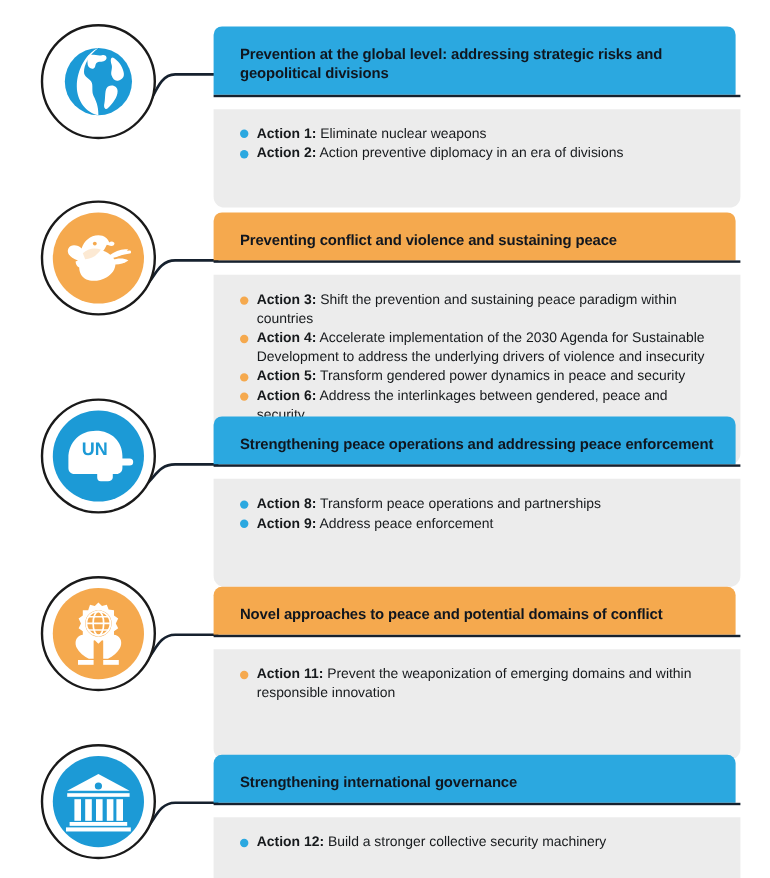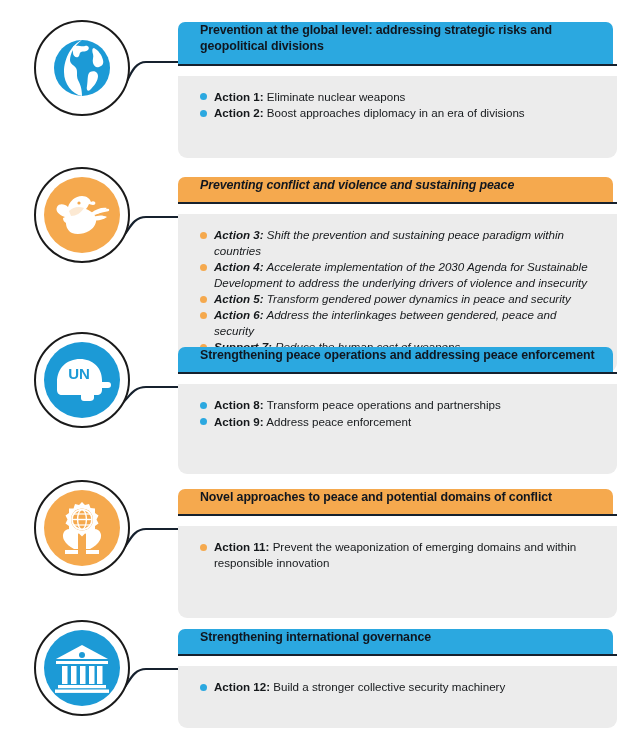--- a/index.html
+++ b/index.html
@@ -63,21 +63,21 @@
   .panel {
     position: absolute;
     left: 178px;
     width: 439px;
     z-index: 2;
   }
   .panel-header {
     width: 435px;
     box-sizing: border-box;
     border-radius: 7px 7px 0 0;
-    padding: 0 18px 9px 22px;
+    padding: 15px 18px 9px 22px;
     font-size: 12.4px;
     font-weight: bold;
     line-height: 1.32;
     color: #10161f;
     letter-spacing: -0.1px;
     position: relative;
   }
   .panel-header.blue { background: #2ba8e0; }
   .panel-header.orange { background: #f5a94e; }
   .header-rule {
@@ -141,21 +141,21 @@
                C38 45 37 38 40 36 Z" fill="#ffffff"></path>
       <circle cx="32" cy="32" r="28" fill="none" stroke="#ffffff" stroke-width="0"></circle>
     </svg>
       </div>
     </div>
     <div class="panel" style="top: 22px;">
       <div class="panel-header blue">Prevention at the global level: addressing strategic risks and geopolitical divisions<div class="header-rule"></div></div>
       <div class="panel-body" style="min-height: 82px;">
         <ul class="actions blue">
           <li><span class="act-label">Action 1:</span> <span>Eliminate nuclear weapons</span></li>
-          <li><span class="act-label">Action 2:</span> <span>Boost approaches diplomacy in an era of divisions</span></li>
+          <li><span class="act-label">Action 2:</span> <span>Action preventive diplomacy in an era of divisions</span></li>
         </ul>
       </div>
     </div>
     <div class="connector" style="top: 58px;">
       <svg width="70" height="50" viewBox="0 0 70 50">
       <path d="M2 36 C 16 36 16 4 34 4 L 70 4" stroke="#16212e" stroke-width="2.2" fill="none" stroke-linecap="round"></path>
     </svg>
     </div>
     <div class="medallion" style="top: 167px;">
       <div class="medallion-inner fill-orange">
@@ -166,21 +166,21 @@
                C46 34 43 39 38 42 C33 45 26 46 21 44 C17 42 15 38 15 34
                C13 33 12 31 12 29 Z" fill="#ffffff"></path>
       <path d="M18 22 C22 18 28 17 33 19 C30 24 25 27 20 27 Z" fill="#f5a94e" opacity="0.25"></path>
       <path d="M40 24 C45 20 51 18 56 19 C52 23 46 26 41 26 Z" fill="#ffffff"></path>
       <path d="M42 28 C47 26 52 26 56 28 C52 31 46 32 42 31 Z" fill="#ffffff"></path>
       <path d="M38 26 C44 24 50 22 57 21" stroke="#ffffff" stroke-width="2.4" fill="none" stroke-linecap="round"></path>
       <circle cx="28" cy="14" r="1.6" fill="#f5a94e"></circle>
     </svg>
       </div>
     </div>
-    <div class="panel" style="top: 177px; font-style: italic;">
+    <div class="panel" style="top: 177px;">
       <div class="panel-header orange">Preventing conflict and violence and sustaining peace<div class="header-rule"></div></div>
       <div class="panel-body" style="min-height: 118px;">
         <ul class="actions orange">
           <li><span class="act-label">Action 3:</span> <span>Shift the prevention and sustaining peace paradigm within countries</span></li>
           <li><span class="act-label">Action 4:</span> <span>Accelerate implementation of the 2030 Agenda for Sustainable Development to address the underlying drivers of violence and insecurity</span></li>
           <li><span class="act-label">Action 5:</span> <span>Transform gendered power dynamics in peace and security</span></li>
           <li><span class="act-label">Action 6:</span> <span>Address the interlinkages between gendered, peace and security</span></li>
           <li><span class="act-label">Support 7:</span> <span>Reduce the human cost of weapons</span></li>
         </ul>
       </div>

